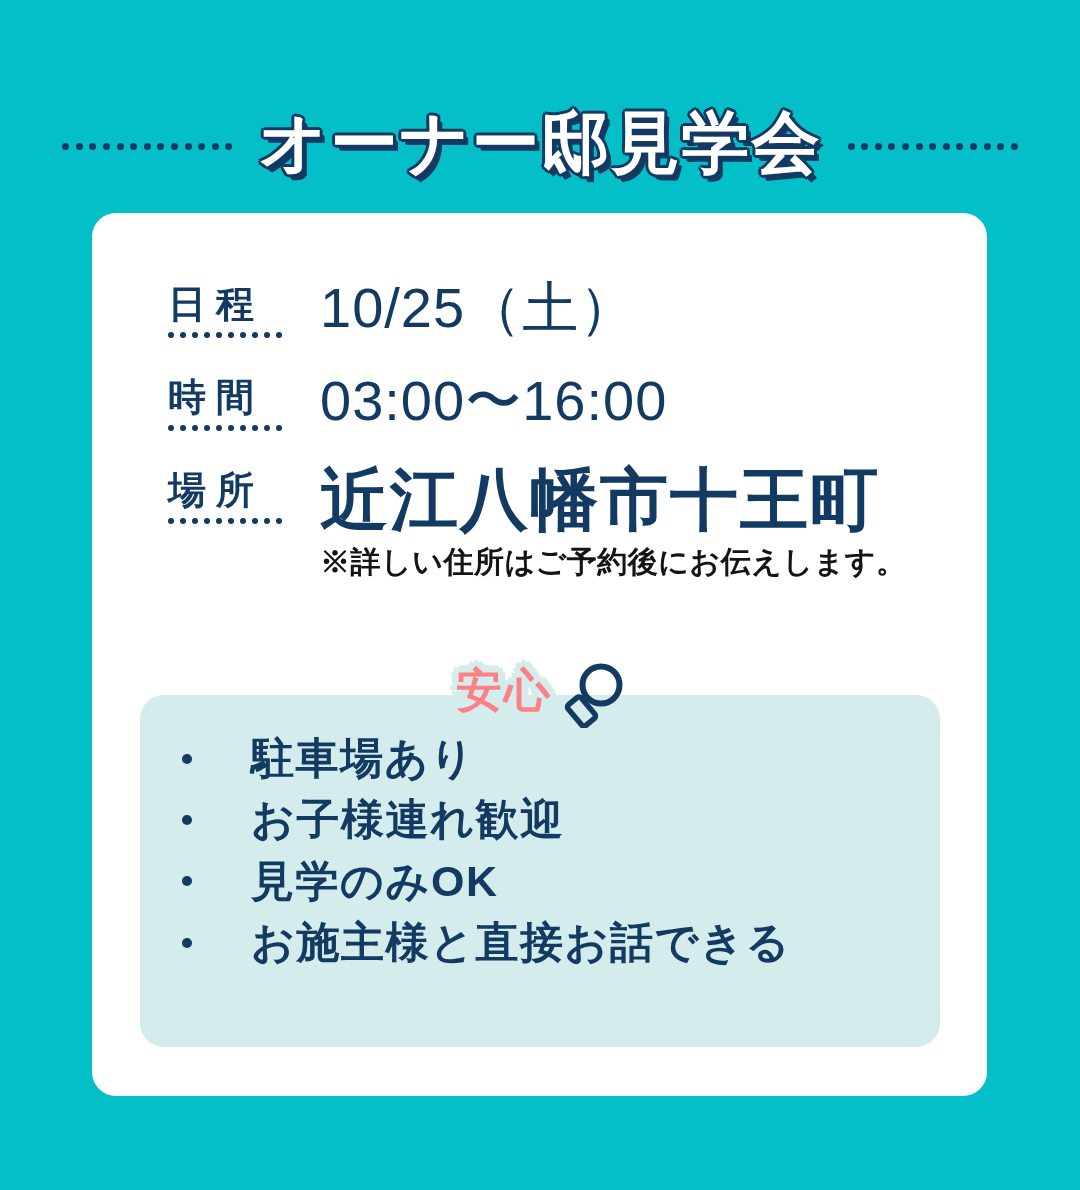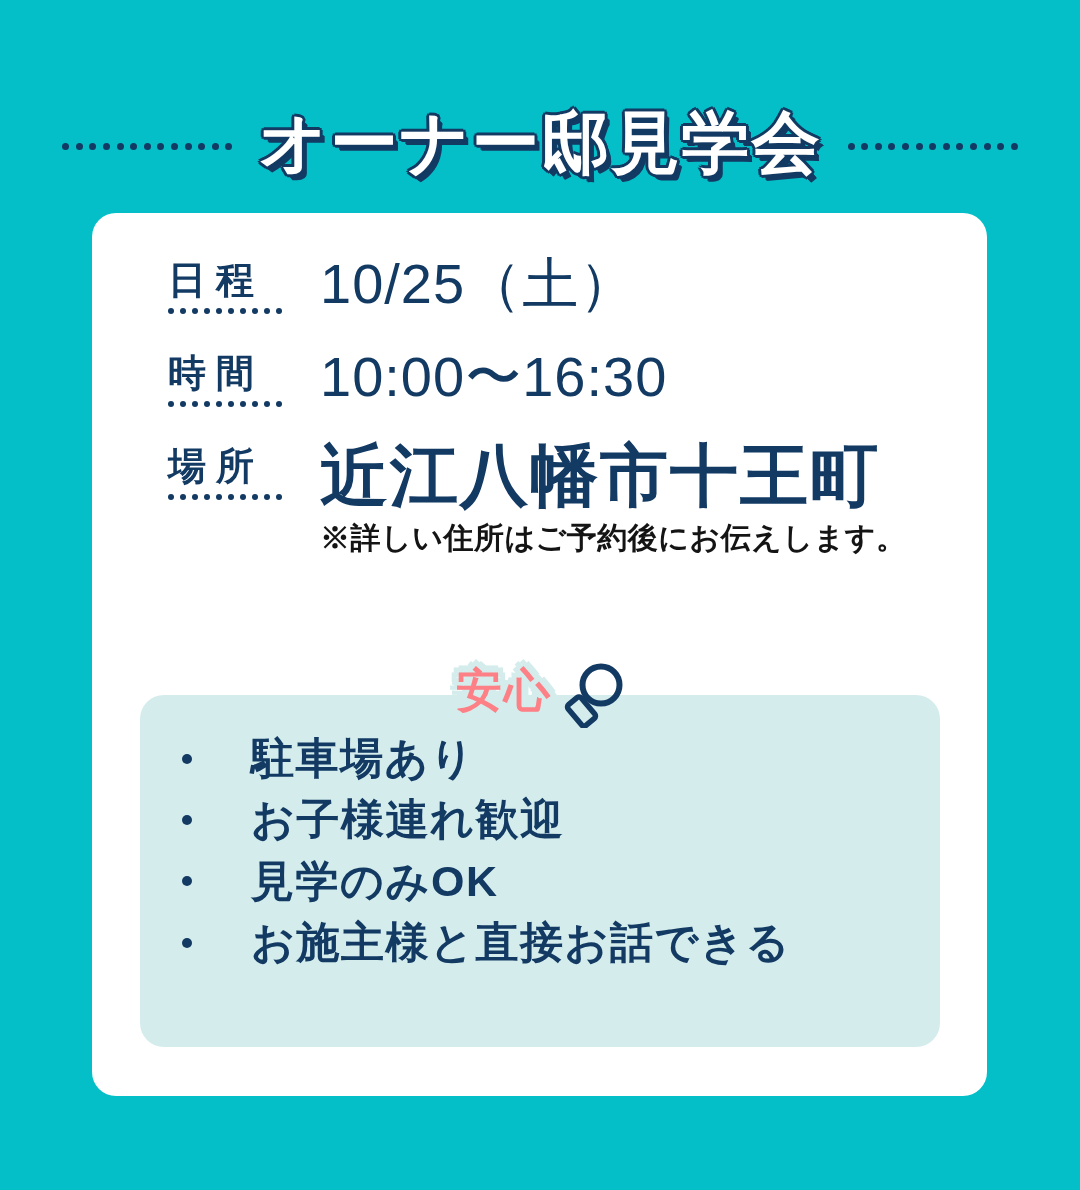--- a/index.html
+++ b/index.html
@@ -64,21 +64,21 @@
     width: 895px;
     height: 883px;
     background: #ffffff;
     border-radius: 24px;
   }
 
   
   .info {
     position: absolute;
     left: 74px;
-    top: 42px;
+    top: 66px;
     width: 800px;
   }
   .info-row {
     display: flex;
     align-items: flex-start;
     margin-bottom: 34px;
   }
   .info-row.row-place { margin-bottom: 0; font-family: Liberation Serif, serif; }
 
   .label-wrap {
@@ -279,21 +279,21 @@
             <i></i>
             <i></i>
             <i></i>
             <i></i>
             <i></i>
             <i></i>
             <i></i>
           </div>
       </div>
       <div class="value-wrap">
-        <div class="value">10:00〜16:30</div>
+        <div class="value">03:00〜16:00</div>
       </div>
     </div>
 
     <div class="info-row row-place">
       <div class="label-wrap">
         <div class="label">場所</div>
         <div class="label-underline dotted-underline">
             <i></i>
             <i></i>
             <i></i>

